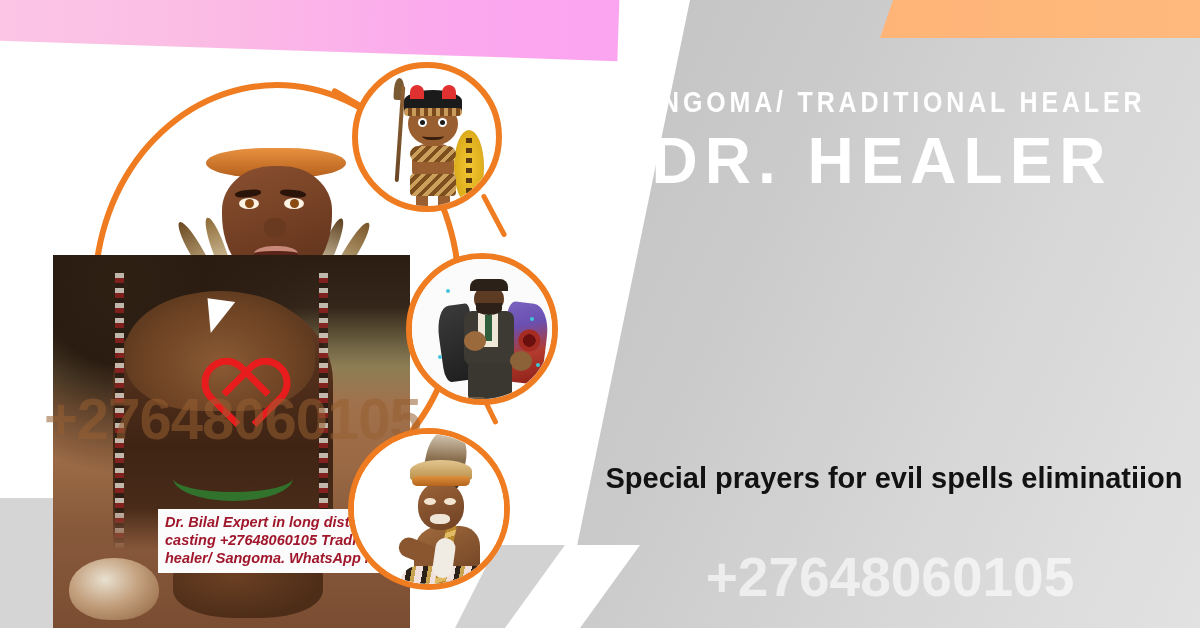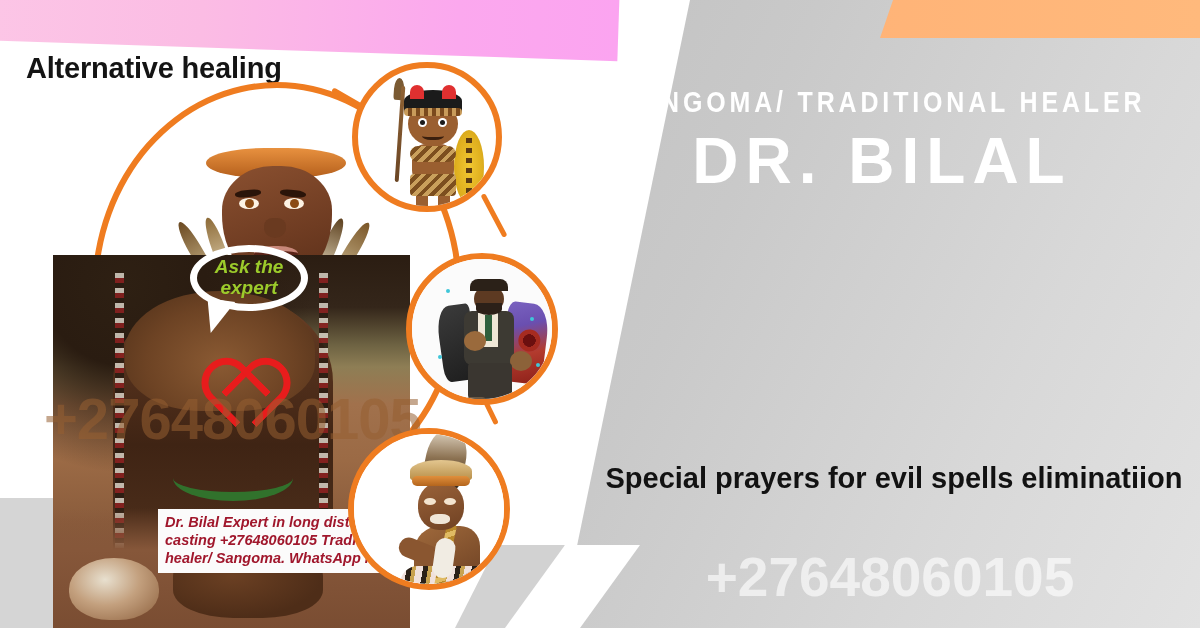--- a/index.html
+++ b/index.html
@@ -388,21 +388,20 @@
 
 <div id="poster">
 
   <div class="shape gray-panel"></div>
   <div class="shape pink-band"></div>
   <div class="shape orange-band"></div>
   <div class="shape gray-foot-left"></div>
   <div class="shape gray-foot-mid"></div>
   <div class="shape white-wedge"></div>
 
-  <div class="headline-left">Alternative healing</div>
 
   <div class="big-ring"></div>
 
   <div class="hero-figure">
     <div class="feather" style="left:34px;  background:linear-gradient(180deg,#6b4a22,#cbb68a); transform:rotate(-30deg);"></div>
     <div class="feather" style="left:52px;  background:linear-gradient(180deg,#8d6b38,#e2d3b2); transform:rotate(-20deg);"></div>
     <div class="feather" style="left:70px;  background:linear-gradient(180deg,#5d4120,#c3ab7d); transform:rotate(-11deg);"></div>
     <div class="feather" style="left:88px;  background:linear-gradient(180deg,#8a6733,#efe3c8); transform:rotate(-3deg);"></div>
     <div class="feather" style="left:106px; background:linear-gradient(180deg,#6b4a22,#ded0ae); transform:rotate(5deg);"></div>
     <div class="feather" style="left:124px; background:linear-gradient(180deg,#8d6b38,#cbb68a); transform:rotate(13deg);"></div>
@@ -430,23 +429,20 @@
     <div class="photo-bead-r"></div>
     <div class="photo-necklace"></div>
     <div class="photo-ground"></div>
     <div class="photo-pot"></div>
     <div class="photo-hands"></div>
   </div>
 
   <div class="heart"></div>
 
   <div class="bubble-tail"></div>
-  <div class="bubble">
-    <span class="bubble-text">Ask the expert</span>
-  </div>
 
   <div class="watermark-left">+27648060105</div>
 
   <div class="caption-box">
     <div>Dr. Bilal Expert in long distan</div>
     <div>casting +27648060105 Traditio</div>
     <div>healer/ Sangoma. WhatsApp me</div>
   </div>
 
   <div class="connector conn1"></div>
@@ -508,18 +504,18 @@
       <div class="kd-crown"></div>
       <div class="kd-band"></div>
       <div class="kd-eye l"></div>
         <div class="kd-eye r"></div>
       <div class="kd-mouth"></div>
     </div>
   </div>
 
   <div class="right-col">
     <div class="kicker">SANGOMA/ TRADITIONAL HEALER</div>
-    <div class="brand">DR. BILAL</div>
+    <div class="brand">DR. HEALER</div>
     <div class="prayers">Special prayers for  evil spells eliminatiion</div>
     <div class="phone-ghost">+27648060105</div>
   </div>
 
 </div>
 
 </body></html>

